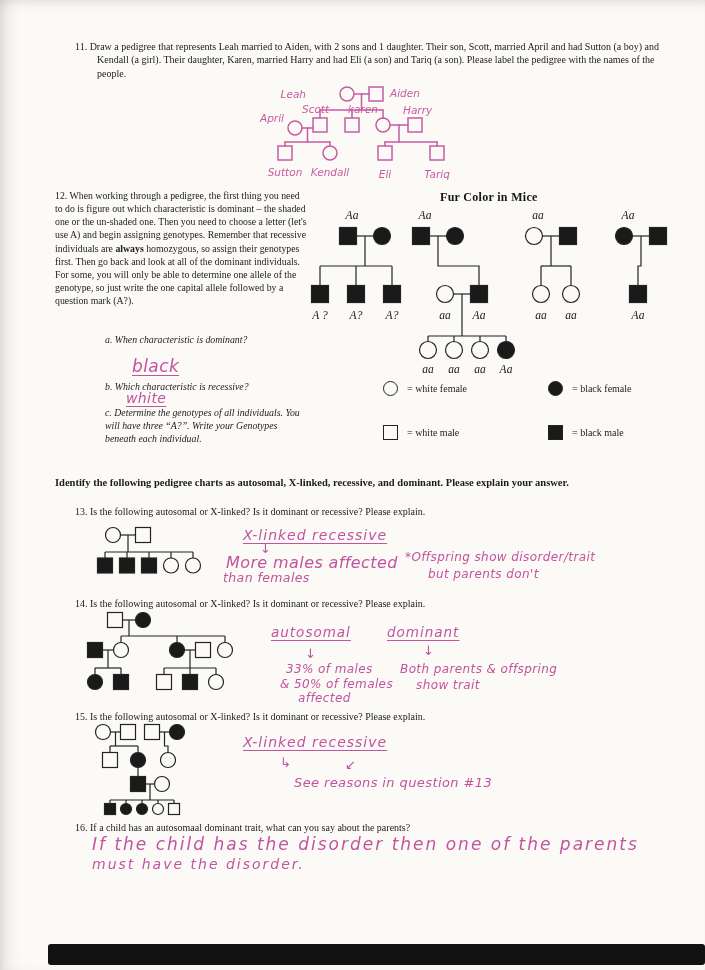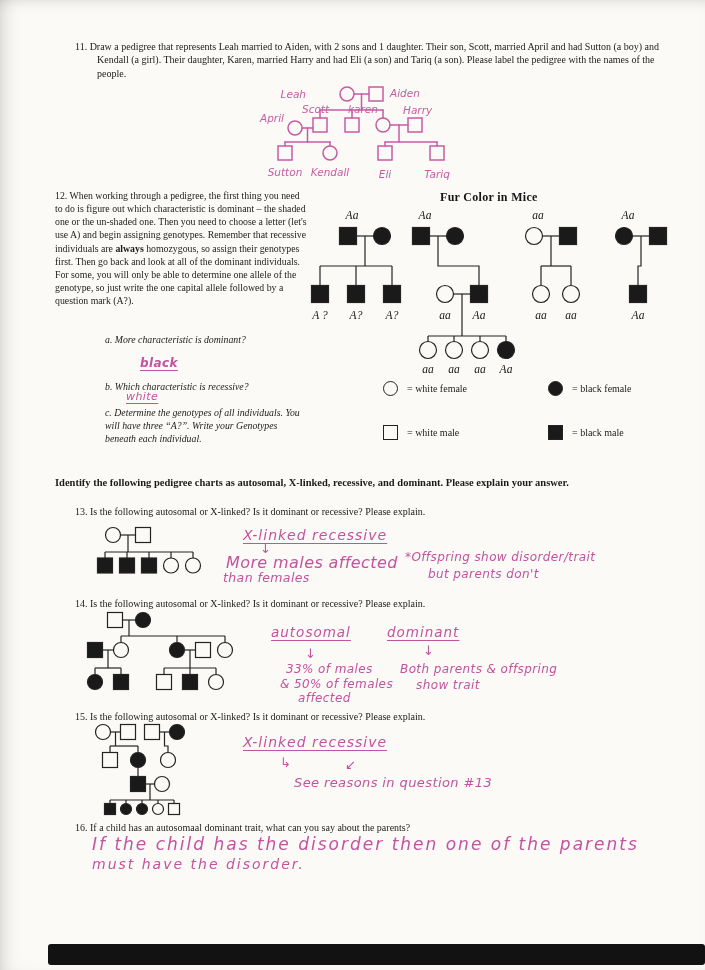--- a/index.html
+++ b/index.html
@@ -73,24 +73,24 @@
     <text x="108" y="33">karen</text>
     <text x="163" y="34">Harry</text>
     <text x="45" y="96" text-anchor="middle">Sutton</text>
     <text x="90" y="96" text-anchor="middle">Kendall</text>
     <text x="145" y="98" text-anchor="middle">Eli</text>
     <text x="197" y="98" text-anchor="middle">Tariq</text>
   </svg>
 
   <p class="qtext" style="left:55px; top:189px; width:252px; font-size:9.8px;"><span>12. When working through a pedigree, the first thing you need to do is figure out which characteristic is dominant – the shaded one or the un-shaded one. Then you need to choose a letter (let's use A) and begin assigning genotypes. Remember that recessive individuals are </span><b>always</b><span> homozygous, so assign their genotypes first. Then go back and look at all of the dominant individuals. For some, you will only be able to determine one allele of the genotype, so just write the one capital allele followed by a question mark (A?).</span></p>
 
-  <p class="qtext subq" style="left:105px; top:333px; width:210px; font-size:9.8px;">a. More characteristic is dominant?</p>
-  <div class="hw hw-u" style="left:140px; top:356px; font-size:12px;font-weight:bold;">black</div>
+  <p class="qtext subq" style="left:105px; top:333px; width:210px; font-size:9.8px;">a. When characteristic is dominant?</p>
+  <div class="hw hw-u" style="left:132px; top:356px; font-size:17px;">black</div>
   <p class="qtext subq" style="left:105px; top:380px; width:210px; font-size:9.8px;">b. Which characteristic is recessive?</p>
-  <div class="hw hw-u" style="left:126px; top:390px; font-size:11px;">white</div>
+  <div class="hw hw-u" style="left:126px; top:390px; font-size:14px;">white</div>
   <p class="qtext subq" style="left:105px; top:406px; width:198px; font-size:9.8px;">c. Determine the genotypes of all individuals. You will have three “A?”. Write your Genotypes beneath each individual.</p>
 
   <div class="chart-title" style="left:440px; top:190px;">Fur Color in Mice</div>
 
   <svg class="ped" style="left:298px; top:204px;" width="400" height="178" viewBox="0 0 400 178">
     <g>
       <line x1="58.5" y1="32" x2="75.5" y2="32"></line>
       <line x1="131.5" y1="32" x2="148.5" y2="32"></line>
       <line x1="244.5" y1="32" x2="261.5" y2="32"></line>
       <line x1="334.5" y1="32" x2="351.5" y2="32"></line>

